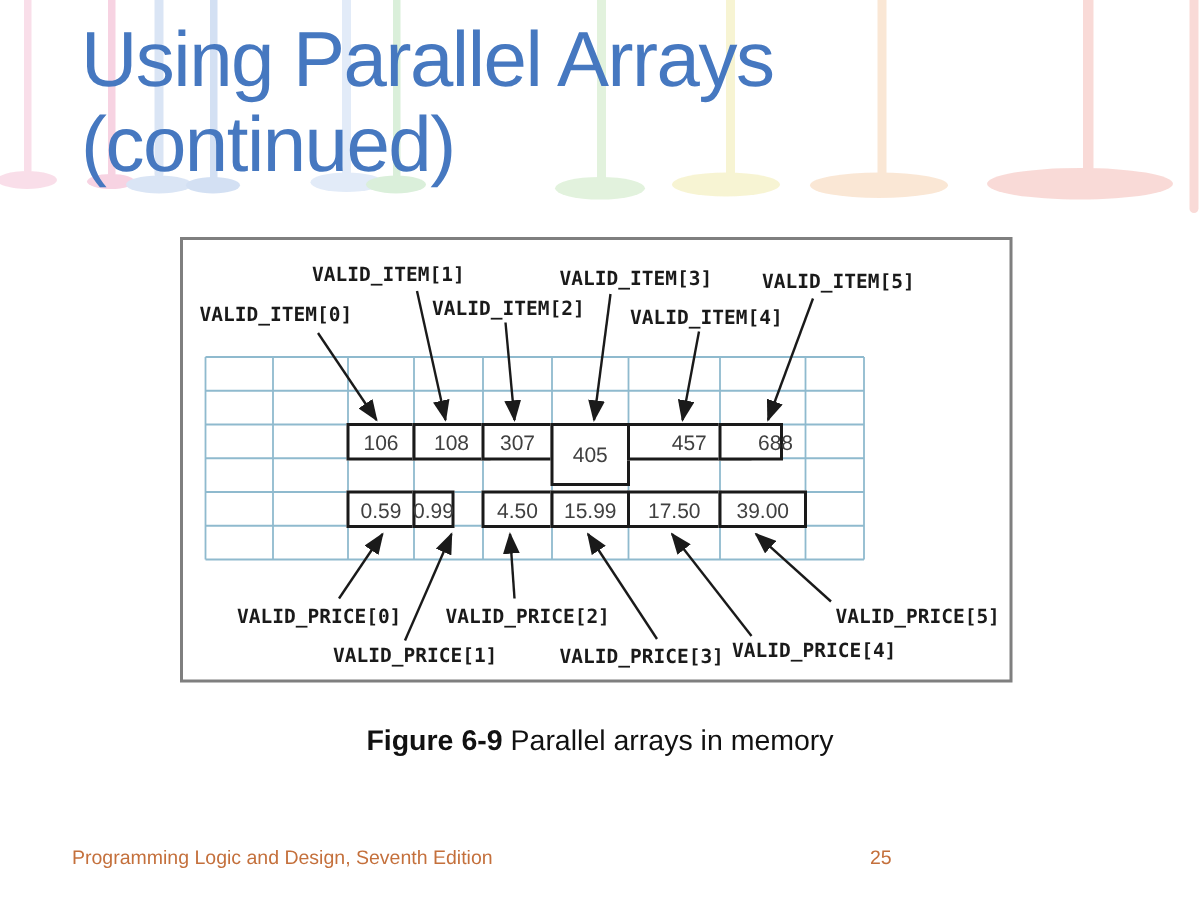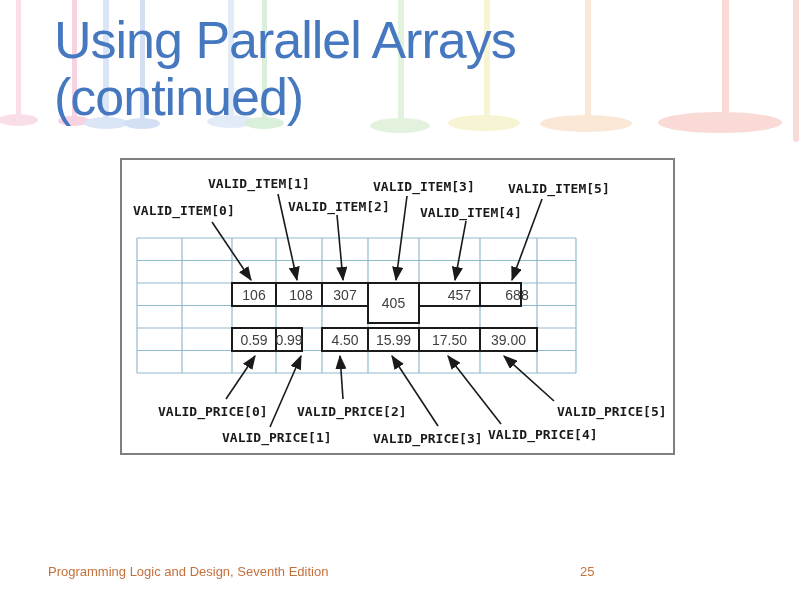--- a/index.html
+++ b/index.html
@@ -144,17 +144,21 @@
   <div class="lbl" style="left:420px;top:205px;">VALID_ITEM[4]</div>
   <div class="lbl" style="left:508px;top:181px;">VALID_ITEM[5]</div>
 
   <div class="lbl" style="left:158px;top:404px;">VALID_PRICE[0]</div>
   <div class="lbl" style="left:222px;top:430px;">VALID_PRICE[1]</div>
   <div class="lbl" style="left:297px;top:404px;">VALID_PRICE[2]</div>
   <div class="lbl" style="left:373px;top:431px;">VALID_PRICE[3]</div>
   <div class="lbl" style="left:488px;top:427px;">VALID_PRICE[4]</div>
   <div class="lbl" style="left:557px;top:404px;">VALID_PRICE[5]</div>
 
+  <div id="caption">
+    <b>Figure 6-9</b>
+    <span>Parallel arrays in memory</span>
+  </div>
 
   <div id="footer-left">Programming Logic and Design, Seventh Edition</div>
   <div id="page-number">25</div>
 
 </div>
 
 </body></html>

